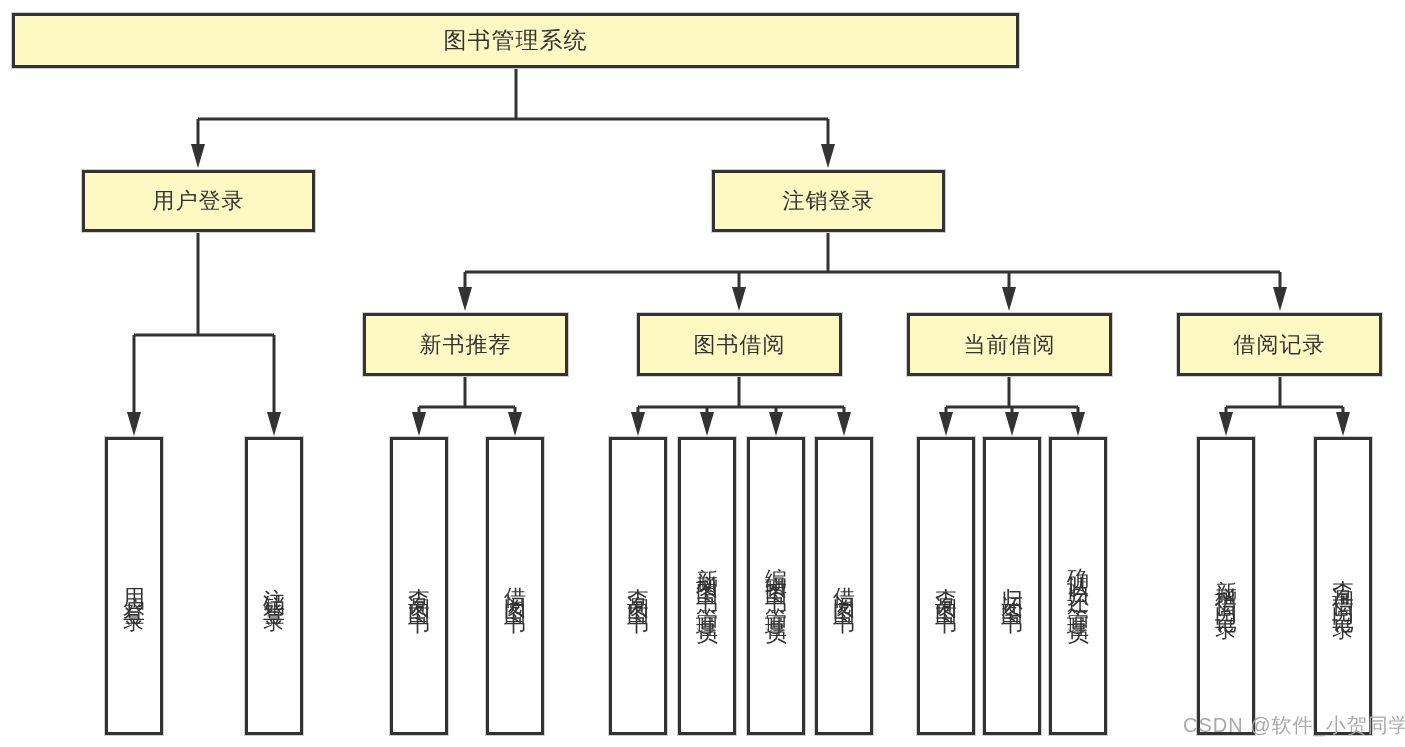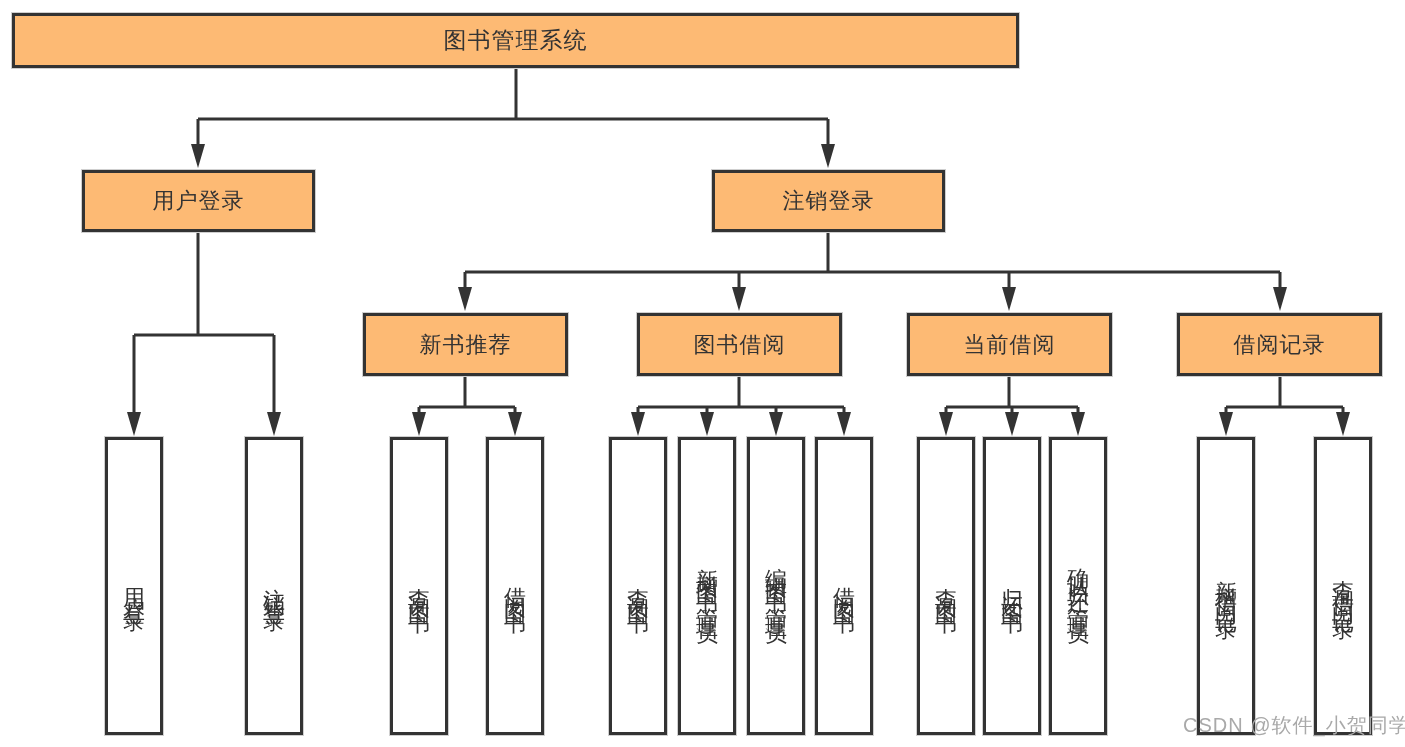--- a/index.html
+++ b/index.html
@@ -19,21 +19,21 @@
     position: absolute;
     left: 0; top: 0;
     width: 1405px;
     height: 747px;
     z-index: 1;
   }
   .box {
     position: absolute;
     box-sizing: border-box;
     border: 3px solid #333333;
-    background: #fdba74;
+    background: #fef9c3;
     color: #333333;
     display: flex;
     align-items: center;
     justify-content: center;
     font-size: 22px;
     letter-spacing: 1px;
     z-index: 2;
     box-shadow: 0 0 0 1px #cfcfcf;
   }
   .root {

